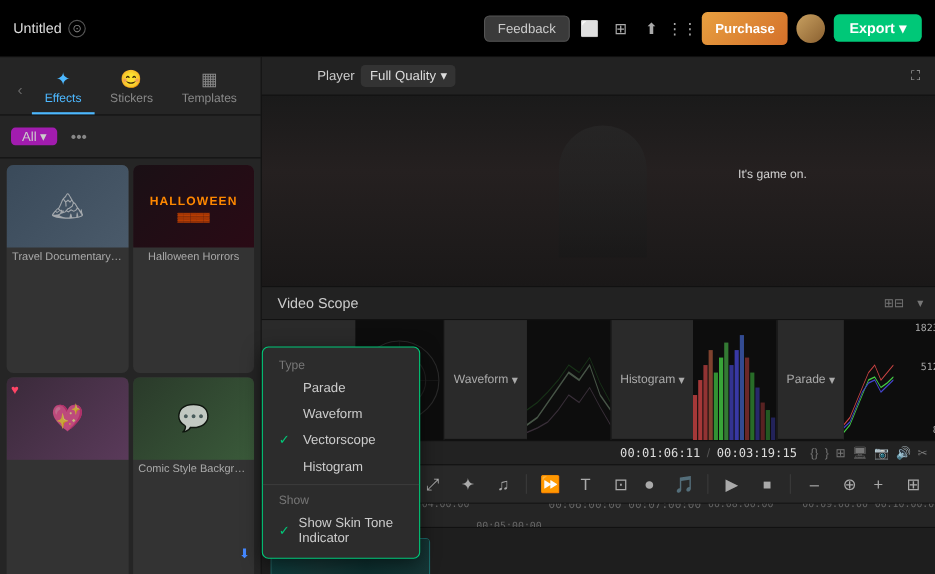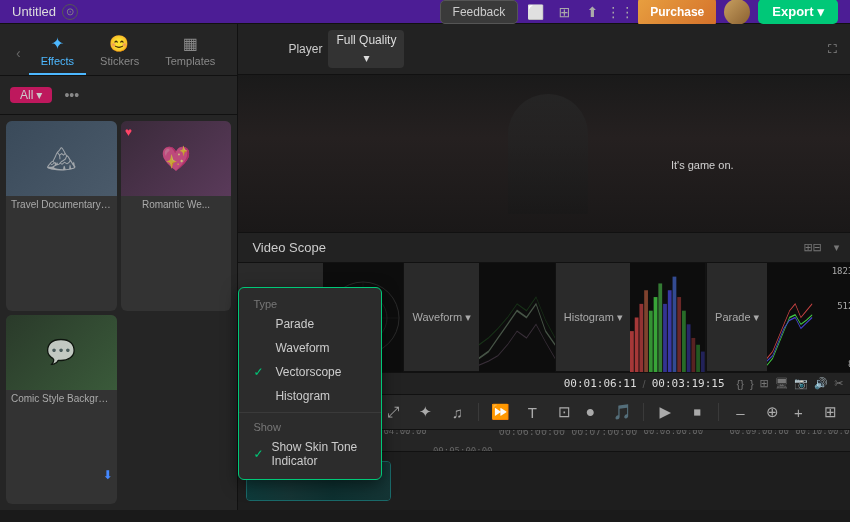--- a/index.html
+++ b/index.html
@@ -8,22 +8,22 @@
       height: 522px;
       overflow: hidden;
       font-family: -apple-system, BlinkMacSystemFont, 'Segoe UI', sans-serif;
       background: #1a1a1a;
       color: #ccc;
       font-size: 12px;
     }
 
     
     .top-bar {
-      height: 24px;
-      background: #4c1d95;
+      height: 52px;
+      background: #000000;
       display: flex;
       align-items: center;
       justify-content: space-between;
       padding: 0 12px;
       border-bottom: 1px solid #111;
     }
     .top-bar-left {
       display: flex;
       align-items: center;
       gap: 6px;
@@ -137,21 +137,21 @@
       font-size: 14px;
     }
     .filter-bar {
       display: flex;
       align-items: center;
       padding: 8px 10px;
       gap: 6px;
       border-bottom: 1px solid #111;
     }
     .filter-btn {
-      background: #be185d;
+      background: #a21caf;
       border: none;
       color: #ccc;
       padding: 1px 10px;
       border-radius: 4px;
       cursor: pointer;
       font-size: 12px;
       display: flex; align-items: center; gap: 3px;
     }
     .more-btn {
       background: none;
@@ -227,21 +227,20 @@
     }
     .quality-select {
       display: flex;
       align-items: center;
       gap: 4px;
       background: #333;
       border-radius: 4px;
       padding: 3px 8px;
       cursor: pointer;
       color: #ddd;
-      flex-direction: column;
     }
     .player-icon-btn {
       width: 22px; height: 22px;
       display: flex; align-items: center; justify-content: center;
       color: #aaa; cursor: pointer;
     }
 
     
     .video-preview {
       flex: 1;
@@ -257,21 +256,20 @@
       display: flex; align-items: center; justify-content: center;
       position: relative;
     }
     .video-overlay-text {
       position: absolute;
       top: 38%;
       right: 20%;
       color: #eee;
       font-size: 11px;
       opacity: 0.85;
-      margin-top: 24px;
     }
     
     .video-silhouette {
       width: 80px;
       height: 120px;
       background: linear-gradient(180deg, #2a2a2a, #181818);
       border-radius: 40px 40px 0 0;
       opacity: 0.6;
     }
 
@@ -574,27 +572,35 @@
 
     <div class="media-grid">
 
       <div class="media-item">
         <div class="media-thumb thumb-travel">
           <span class="thumb-icon">🏔</span>
         </div>
         <div class="media-label">Travel Documentary test</div>
       </div>
 
+      <div class="media-item">
+        <div class="media-thumb thumb-halloween">
+          <div>
+            <div class="halloween-text">HALLOWEEN</div>
+            <div class="halloween-sub">▓▓▓▓▓</div>
+          </div>
+        </div>
+        <div class="media-label">Halloween Horrors</div>
+      </div>
 
       <div class="media-item" style="position:relative;">
         <div class="media-thumb thumb-romantic">
           <span class="thumb-icon">💖</span>
           <span class="heart-badge">♥</span>
         </div>
-        <div class="media-label">Romantic We...</div>
       </div>
 
       <div class="media-item" style="position:relative;">
         <div class="media-thumb thumb-comic">
           <span class="thumb-icon">💬</span>
           <span class="download-badge">⬇</span>
         </div>
         <div class="media-label">Comic Style Backgro...</div>
       </div>
     </div>

